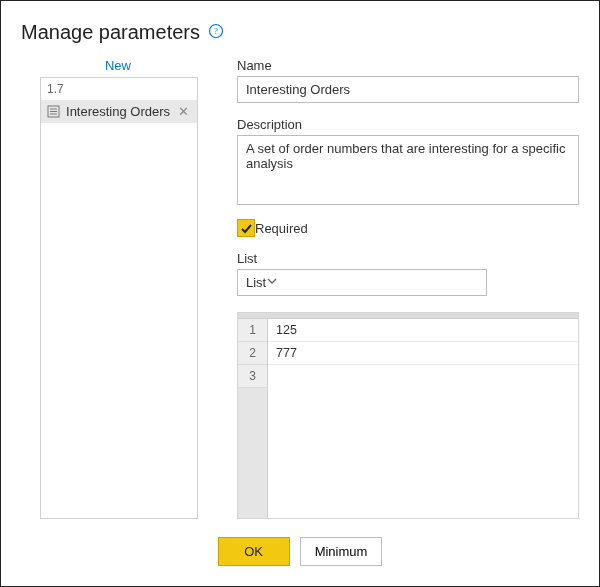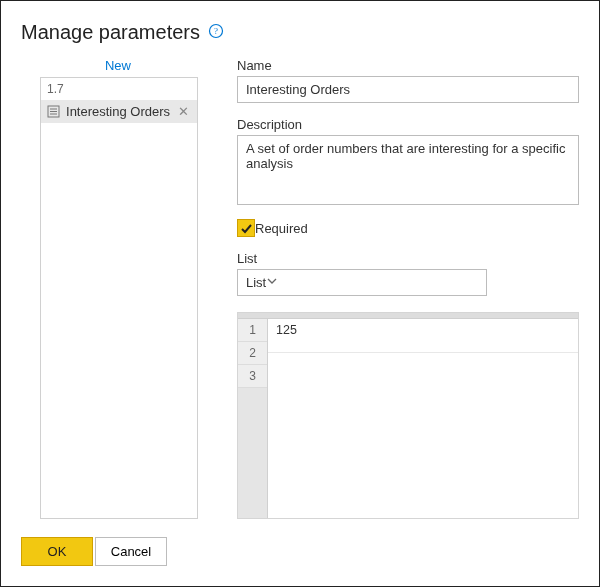--- a/index.html
+++ b/index.html
@@ -64,26 +64,26 @@
   .grid-wrap { flex:1; border:1px solid #d5d5d5; margin-top:16px; display:flex; flex-direction:column; background:#e8e8e8; overflow:hidden; }
   .grid-header { height:6px; background:#ddd; border-bottom:1px solid #cfcfcf; }
   .grid-body { flex:1; display:flex; }
   .rownums { width:30px; background:#e5e5e5; border-right:1px solid #d0d0d0; }
   .rownum {
     height:23px; font-size:12px; color:#666; text-align:center;
     line-height:23px; border-bottom:1px solid #dcdcdc; background:#eee;
   }
   .gcells { flex:1; background:#fff; }
   .gcell {
-    height:34px; padding:0 8px; font-size:12.5px; color:#333;
+    height:23px; padding:0 8px; font-size:12.5px; color:#333;
     line-height:23px; border-bottom:1px solid #e8e8e8; background:#fff;
   }
   .gcell.editing { background:#efefef; }
   .footer {
-    display:flex; justify-content:flex-start; gap:2px;
+    display:flex; justify-content:center; gap:10px;
     padding:18px 0 20px 0;
   }
   .btn {
     min-width:72px; padding:6px 14px; font-size:13px;
     border:1px solid #bcbcbc; background:#fff; cursor:pointer; text-align:center;
     font-family:inherit;
   }
   .btn.primary { background:#f2c811; border-color:#d0a000; color:#222; }
 </style>
 </head>
@@ -155,23 +155,24 @@
       <div class="grid-wrap">
         <div class="grid-header"></div>
         <div class="grid-body">
           <div class="rownums">
             <div class="rownum">1</div>
             <div class="rownum">2</div>
             <div class="rownum">3</div>
           </div>
           <div class="gcells">
             <div class="gcell">125</div>
+            <div class="gcell">777</div>
           </div>
         </div>
       </div>
     </div>
   </div>
 
   <div class="footer">
     <button class="btn primary">OK</button>
-    <button class="btn">Cancel</button>
+    <button class="btn">Minimum</button>
   </div>
 </div>
 
 </body></html>

